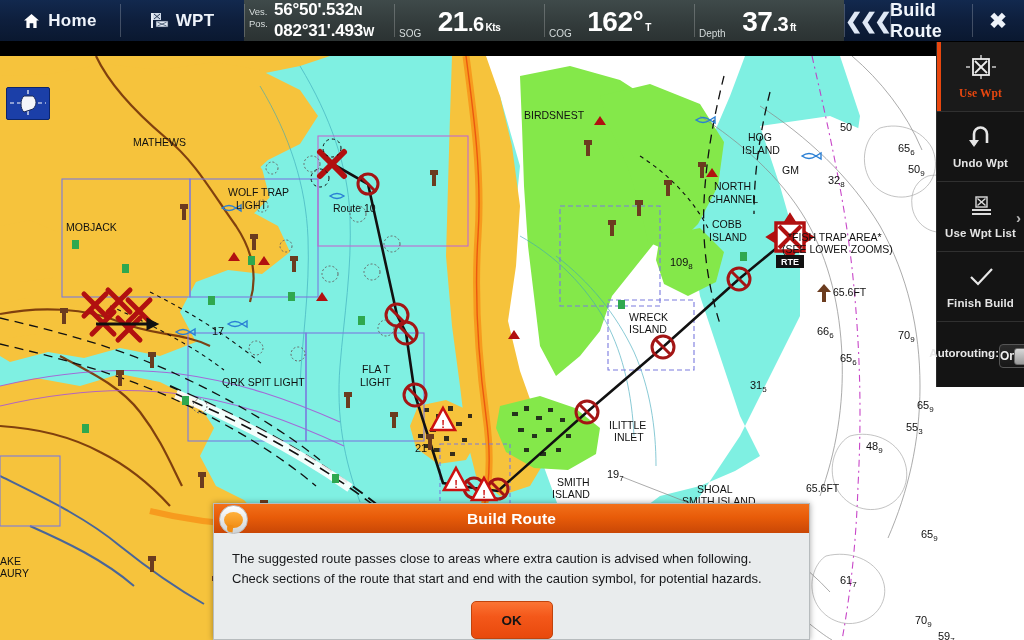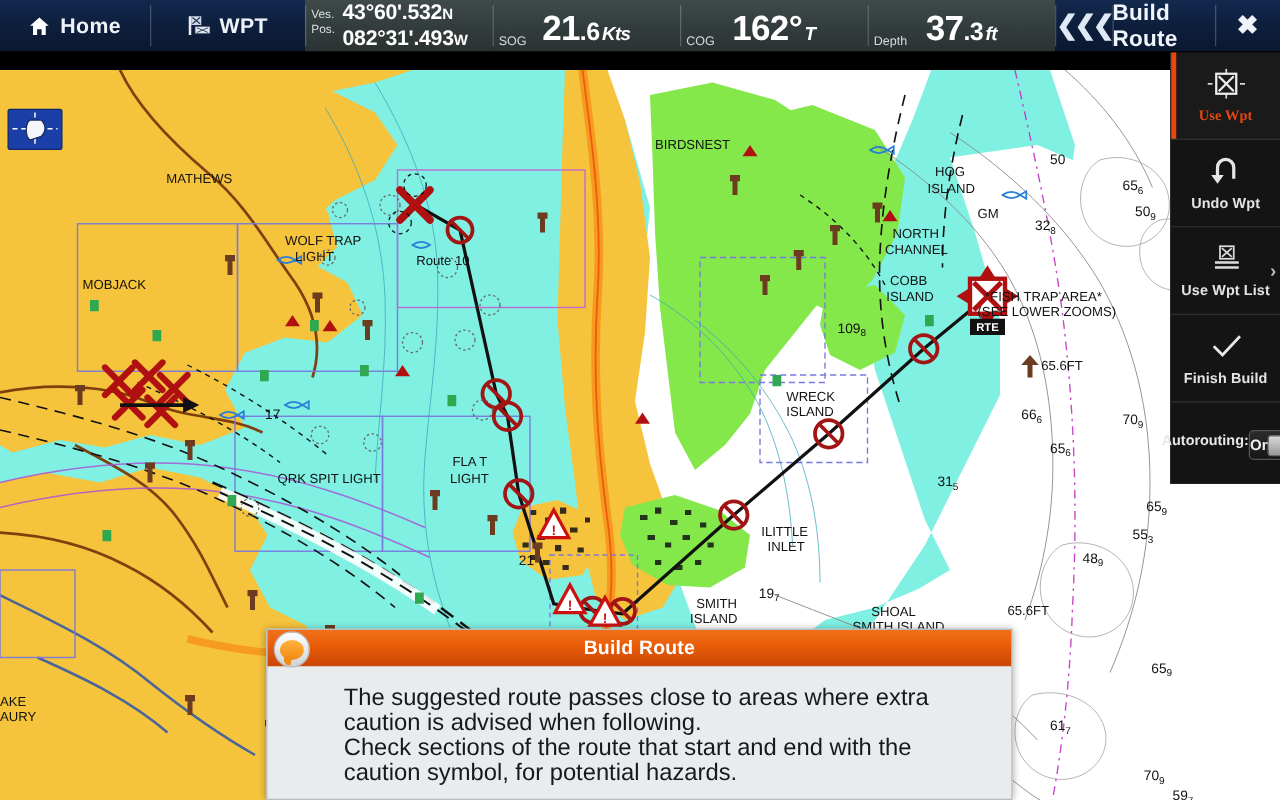--- a/index.html
+++ b/index.html
@@ -51,21 +51,21 @@
   }
   .pos-vals .u { font-size: 12px; font-weight: bold; }
 
   .tb-sog, .tb-cog, .tb-depth { width: 150px; }
   .big-val {
     width: 100%; text-align: right; padding-right: 4px; padding-top: 9px;
     color: #fff; font-weight: bold; font-size: 28px; line-height: 30px;
     letter-spacing: -.5px; white-space: nowrap;
   }
   .big-val .frac { font-size: 20px; }
-  .big-val .unit { font-size: 15px; font-weight: bold; margin-left: 2px; font-style: italic; }
+  .big-val .unit { font-size: 10px; font-weight: bold; margin-left: 2px; }
   .big-val.center { text-align: center; padding-right: 0; }
 
   .tb-chev { width: 46px; justify-content: center; }
   .chev { color: #dfe8f5; font-size: 21px; font-weight: bold; letter-spacing: -3px; }
   .tb-title { flex: 1; justify-content: center; }
   .tb-title-txt { font-size: 18px; font-weight: bold; color: #f0f5fb; letter-spacing: .2px; }
   .tb-close { width: 52px; justify-content: center; }
   .close-x { color: #eef3fa; font-size: 21px; font-weight: bold; }
 
   .home-icon svg, .wpt-icon svg { display: block; }
@@ -176,23 +176,22 @@
     position: relative;
   }
   .dlg-balloon .bubble::after {
     content: ""; position: absolute; left: 3px; bottom: -4px;
     width: 6px; height: 7px; background: #f08c14;
     border-radius: 0 0 0 60%;
     transform: rotate(8deg);
   }
   .dlg-body { padding: 16px 18px 0 18px; }
   .dlg-line {
-    font-size: 19px; color: #17181a; line-height: 20px;
+    font-size: 13px; color: #17181a; line-height: 20px;
     font-family: "Liberation Sans", sans-serif;
-    margin-left: 43px;
   }
   .dlg-foot { display: flex; justify-content: center; margin-top: 12px; }
   .ok-btn {
     width: 82px; height: 38px;
     background: linear-gradient(180deg,#fb7434 0%, #f4581a 40%, #e8490c 100%);
     border: 1px solid #c0440d; border-radius: 5px;
     color: #141414; font-size: 13.5px; font-weight: bold;
     display: flex; align-items: center; justify-content: center;
     cursor: pointer;
   }
@@ -228,21 +227,21 @@
       </span>
       <span class="tb-label-txt">WPT</span>
     </div>
 
     <div class="tb-cell data-cell tb-pos">
       <div class="pos-tag">
         <div>Ves.</div>
         <div>Pos.</div>
       </div>
       <div class="pos-vals">
-        <div><span>43°60'.532</span><span class="u">N</span></div>
+        <div><span>56°50'.532</span><span class="u">N</span></div>
         <div><span>082°31'.493</span><span class="u">W</span></div>
       </div>
     </div>
 
     <div class="tb-cell data-cell tb-sog">
       <span class="dc-tag">SOG</span>
       <div class="big-val center">
         <span>21</span><span class="frac">.6</span><span class="unit">Kts</span>
       </div>
     </div>

